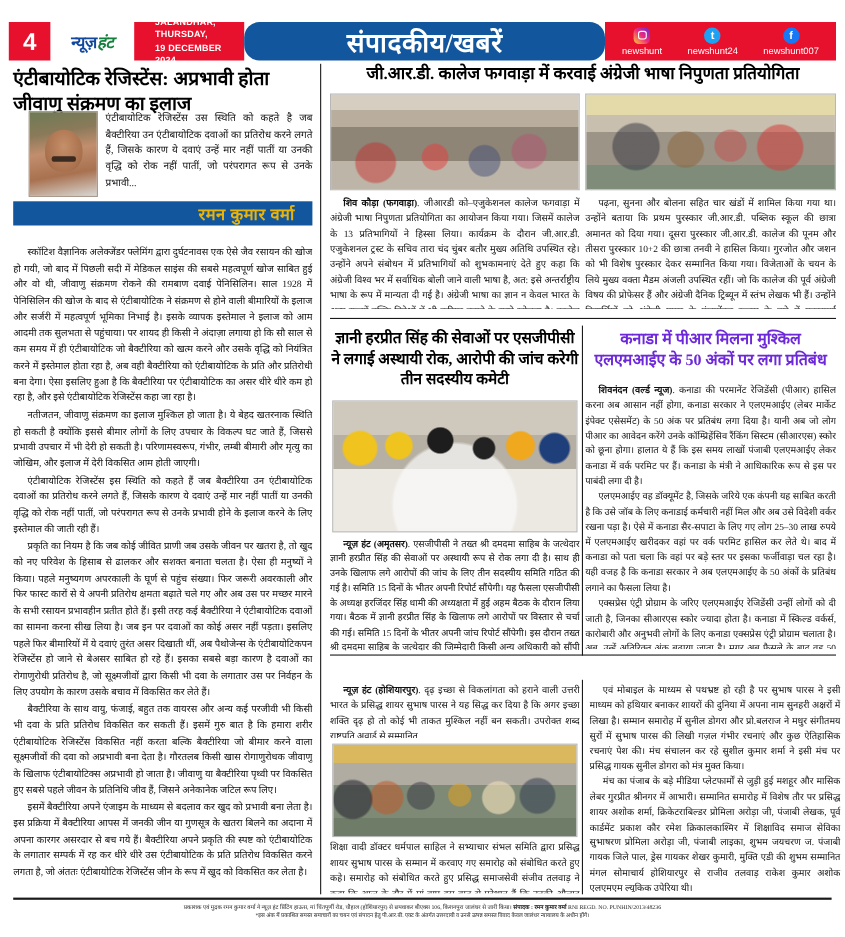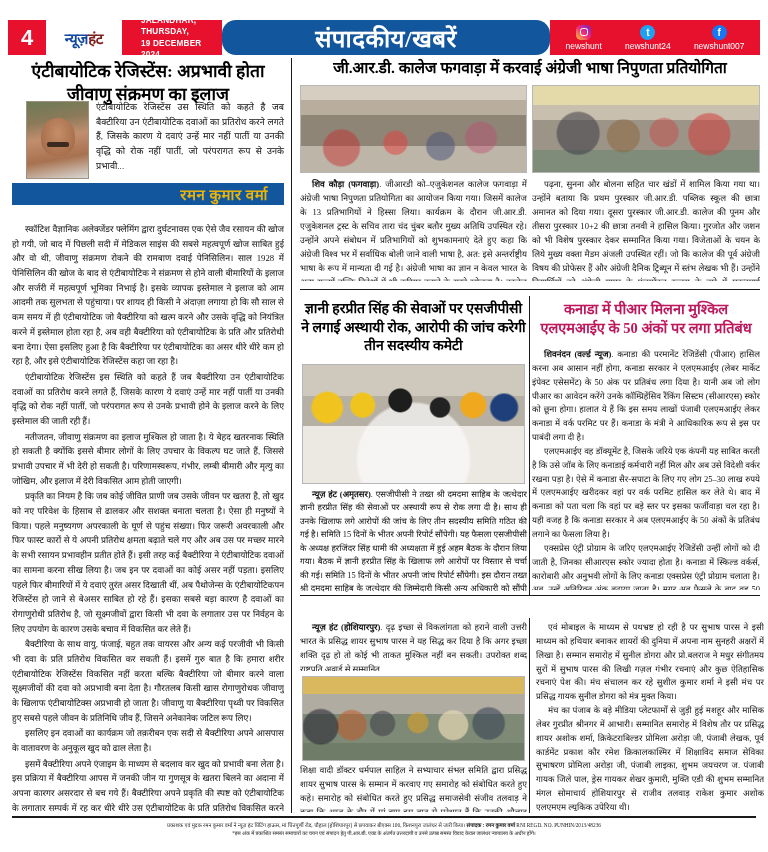--- a/index.html
+++ b/index.html
@@ -25,21 +25,21 @@
   .logo-box {
     width: 76px; background: #ffffff;
     display: flex; align-items: center; justify-content: center;
   }
   .logo-text {
     font-family: "Liberation Sans", sans-serif;
     font-size: 15px; font-weight: bold; letter-spacing: -0.3px;
     white-space: nowrap;
   }
   .logo-text .blue { color: #12479e; }
-  .logo-text .red  { color: #7f1d1d; }
+  .logo-text .red  { color: #15803d; font-style: italic; }
   .dateline {
     width: 100px; background: #e8112d; color: #fff;
     display: flex; flex-direction: column; justify-content: center;
     padding-left: 19px;
     font-family: "Liberation Sans", sans-serif;
     font-size: 8.2px; font-weight: bold; line-height: 1.35;
     letter-spacing: 0.2px;
   }
   .section-banner {
     flex: 1; background: #12569e; color: #fff;
@@ -69,21 +69,21 @@
 
   
   .vrule { position: absolute; background: #1a1a1a; width: 1px; }
   .hrule { position: absolute; background: #1a1a1a; height: 1px; }
   .hrule-thick { position: absolute; background: #1a1a1a; height: 2px; }
 
   
   .lead-head {
     position: absolute; left: 12px; top: 60px; width: 272px;
     font-size: 17.5px; font-weight: bold; line-height: 1.32;
-    text-align: center; color: #000;
+    text-align: left; color: #000;
   }
   .author-photo {
     position: absolute; left: 26px; top: 101px; width: 63px; height: 78px;
     background: linear-gradient(170deg,#6d7a55 0%,#8b7a5a 26%,#c18e6e 46%,#a8714f 72%,#d8d8d4 100%);
     border: 0.5px solid #a09080;
   }
   .author-photo::before {
     content:""; position:absolute; left:14px; top:16px; width:34px; height:38px;
     border-radius:48% 48% 44% 44%;
     background: radial-gradient(ellipse at 50% 40%, #c58f6a 0%, #a9714d 70%, #8d5c3d 100%);
@@ -170,21 +170,21 @@
   .sgpc-cap {
     position: absolute; left: 300px; top: 488px; width: 227px;
     font-size: 8.4px; line-height: 1.6; text-align: justify; color: #111;
     height: 104px; overflow: hidden;
   }
   .sgpc-cap p { text-indent: 12px; }
 
   
   .canada-head {
     position: absolute; left: 532px; top: 300px; width: 228px;
-    font-size: 14.5px; font-weight: bold; text-align: center; line-height: 1.28; color: #be185d;
+    font-size: 14.5px; font-weight: bold; text-align: center; line-height: 1.28; color: #6d28d9;
   }
   .canada-body {
     position: absolute; left: 532px; top: 348px; width: 228px; height: 242px;
     font-size: 8.5px; line-height: 1.63; text-align: justify; color: #111; overflow: hidden;
   }
   .canada-body p { text-indent: 12px; }
 
   
   .paras-head {
     position: absolute; left: 300px; top: 600px; width: 460px;
@@ -263,25 +263,24 @@
   <div class="hrule" style="left:300px; top:289px; width:460px;"></div>
   <div class="hrule" style="left:300px; top:595px; width:460px;"></div>
   <div class="hrule-thick" style="left:12px; top:816px; width:744px;"></div>
 
   <div class="lead-head">एंटीबायोटिक रेजिस्टेंस: अप्रभावी  होता जीवाणु संक्रमण का इलाज</div>
   <div class="author-photo"></div>
   <div class="intro-text">एंटीबायोटिक रेजिस्टेंस उस स्थिति को कहते है जब बैक्टीरिया उन एंटीबायोटिक दवाओं का प्रतिरोध करने लगते हैं, जिसके कारण ये दवाएं उन्हें मार नहीं पातीं या उनकी वृद्धि को रोक नहीं पातीं, जो परंपरागत रूप से उनके प्रभावी...</div>
   <div class="byline-bar">रमन कुमार वर्मा</div>
   <div class="left-body">
     <p>स्कॉटिश वैज्ञानिक अलेक्जेंडर फ्लेमिंग द्वारा दुर्घटनावस एक ऐसे जैव रसायन की खोज हो गयी, जो बाद में पिछली सदी में मेडिकल साइंस की सबसे महत्वपूर्ण खोज साबित हुई और वो थी, जीवाणु संक्रमण रोकने की रामबाण दवाई पेनिसिलिन। साल 1928 में पेनिसिलिन की खोज के बाद से एंटीबायोटिक ने संक्रमण से होने वाली बीमारियों के इलाज और सर्जरी में महत्वपूर्ण भूमिका निभाई है। इसके व्यापक इस्तेमाल ने इलाज को आम आदमी तक सुलभता से पहुंचाया। पर शायद ही किसी ने अंदाज़ा लगाया हो कि सौ साल से कम समय में ही एंटीबायोटिक जो बैक्टीरिया को खत्म करने और उसके वृद्धि को नियंत्रित करने में इस्तेमाल होता रहा है, अब वही बैक्टीरिया को एंटीबायोटिक के प्रति और प्रतिरोधी बना देगा। ऐसा इसलिए हुआ है कि बैक्टीरिया पर एंटीबायोटिक का असर धीरे धीरे कम हो रहा है, और इसे एंटीबायोटिक रेजिस्टेंस कहा जा रहा है।</p>
+    <p>नतीजतन, जीवाणु संक्रमण का इलाज मुश्किल हो जाता है। ये बेहद खतरनाक स्थिति हो सकती है क्योंकि इससे बीमार लोगों के लिए उपचार के विकल्प घट जाते हैं, जिससे प्रभावी उपचार में भी देरी हो सकती है। परिणामस्वरूप, गंभीर, लम्बी बीमारी और मृत्यु का जोखिम, और इलाज में देरी विकसित आम होती जाएगी।</p>
     <p>एंटीबायोटिक रेजिस्टेंस इस स्थिति को कहते हैं जब बैक्टीरिया उन एंटीबायोटिक दवाओं का प्रतिरोध करने लगते हैं, जिसके कारण ये दवाएं उन्हें मार नहीं पातीं या उनकी वृद्धि को रोक नहीं पातीं, जो परंपरागत रूप से उनके प्रभावी होने के इलाज करने के लिए इस्तेमाल की जाती रही हैं।</p>
-    <p>नतीजतन, जीवाणु संक्रमण का इलाज मुश्किल हो जाता है। ये बेहद खतरनाक स्थिति हो सकती है क्योंकि इससे बीमार लोगों के लिए उपचार के विकल्प घट जाते हैं, जिससे प्रभावी उपचार में भी देरी हो सकती है। परिणामस्वरूप, गंभीर, लम्बी बीमारी और मृत्यु का जोखिम, और इलाज में देरी विकसित आम होती जाएगी।</p>
     <p>प्रकृति का नियम है कि जब कोई जीवित प्राणी जब उसके जीवन पर खतरा है, तो खुद को नए परिवेश के हिसाब से ढालकर और सशक्त बनाता चलता है। ऐसा ही मनुष्यों ने किया। पहले मनुष्यगण अपरकाली के घूर्ण से पहुंच संख्या। फिर जरूरी अवरकाली और फिर फास्ट कारों से ये अपनी प्रतिरोध क्षमता बढ़ाते चले गए और अब उस पर मच्छर मारने के सभी रसायन प्रभावहीन प्रतीत होते हैं। इसी तरह कई बैक्टीरिया ने एंटीबायोटिक दवाओं का सामना करना सीख लिया है। जब इन पर दवाओं का कोई असर नहीं पड़ता। इसलिए पहले फिर बीमारियों में ये दवाएं तुरंत असर दिखाती थीं, अब पैथोजेन्स के एंटीबायोटिकपन रेजिस्टेंस हो जाने से बेअसर साबित हो रहे हैं। इसका सबसे बड़ा कारण है दवाओं का रोगाणुरोधी प्रतिरोध है, जो सूक्ष्मजीवों द्वारा किसी भी दवा के लगातार उस पर निर्वहन के लिए उपयोग के कारण उसके बचाव में विकसित कर लेते हैं।</p>
     <p>बैक्टीरिया के साथ वायु, फंजाई, बहुत तक वायरस और अन्य कई परजीवी भी किसी भी दवा के प्रति प्रतिरोध विकसित कर सकती हैं। इसमें गुरु बात है कि हमारा शरीर एंटीबायोटिक रेजिस्टेंस विकसित नहीं करता बल्कि बैक्टीरिया जो बीमार करने वाला सूक्ष्मजीवों की दवा को अप्रभावी बना देता है। गौरतलब किसी खास रोगाणुरोधक जीवाणु के खिलाफ एंटीबायोटिक्स अप्रभावी हो जाता है। जीवाणु या बैक्टीरिया पृथ्वी पर विकसित हुए सबसे पहले जीवन के प्रतिनिधि जीव हैं, जिसने अनेकानेक जटिल रूप लिए।</p>
-    <p>इसलिए इन दवाओं का कार्यक्रम जो तक़रीबन एक सदी से बैक्टीरिया अपने आसपास के वातावरण के अनुकूल खुद को ढाल लेता है।</p>
     <p>इसमें बैक्टीरिया अपने एंजाइम के माध्यम से बदलाव कर खुद को प्रभावी बना लेता है। इस प्रक्रिया में बैक्टीरिया आपस में जनकी जीन या गुणसूत्र के खतरा बिलने का अदाना में अपना कारगर असरदार से बच गये हैं। बैक्टीरिया अपने प्रकृति की स्पष्ट को एंटीबायोटिक के लगातार सम्पर्क में रह कर धीरे धीरे उस एंटीबायोटिक के प्रति प्रतिरोध विकसित करने लगता है, जो अंततः एंटीबायोटिक रेजिस्टेंस जीन के रूप में खुद को विकसित कर लेता है।</p>
 
   </div>
 
   <div class="mid-head">जी.आर.डी. कालेज फगवाड़ा में करवाई अंग्रेजी भाषा निपुणता प्रतियोगिता</div>
   <div class="photo photo-a"></div>
   <div class="photo photo-b"></div>
   <div class="mid-col-l">
     <p><span class="place-tag">शिव कौड़ा (फगवाड़ा)</span><span>. जीआरडी को–एजुकेशनल कालेज फगवाड़ा में अंग्रेजी भाषा निपुणता प्रतियोगिता का आयोजन किया गया। जिसमें कालेज के 13 प्रतिभागियों ने हिस्सा लिया। कार्यक्रम के दौरान जी.आर.डी. एजुकेशनल ट्रस्ट के सचिव तारा चंद चुंबर बतौर मुख्य अतिथि उपस्थित रहे। उन्होंने अपने संबोधन में प्रतिभागियों को शुभकामनाएं देते हुए कहा कि अंग्रेजी विश्व भर में सर्वाधिक बोली जाने वाली भाषा है, अत: इसे अन्तर्राष्ट्रीय भाषा के रूप में मान्यता दी गई है। अंग्रेजी भाषा का ज्ञान न केवल भारत के अन्य राज्यों बल्कि विदेशों में भी करियर बनाने के रास्ते खोलता है। कालेज की डायरैक्टर एजुकेशन डा. नीलम सेठी ने बताया कि इस प्रतियोगिता को अंग्रेजी भाषा लिखना,</span></p>
   </div>

